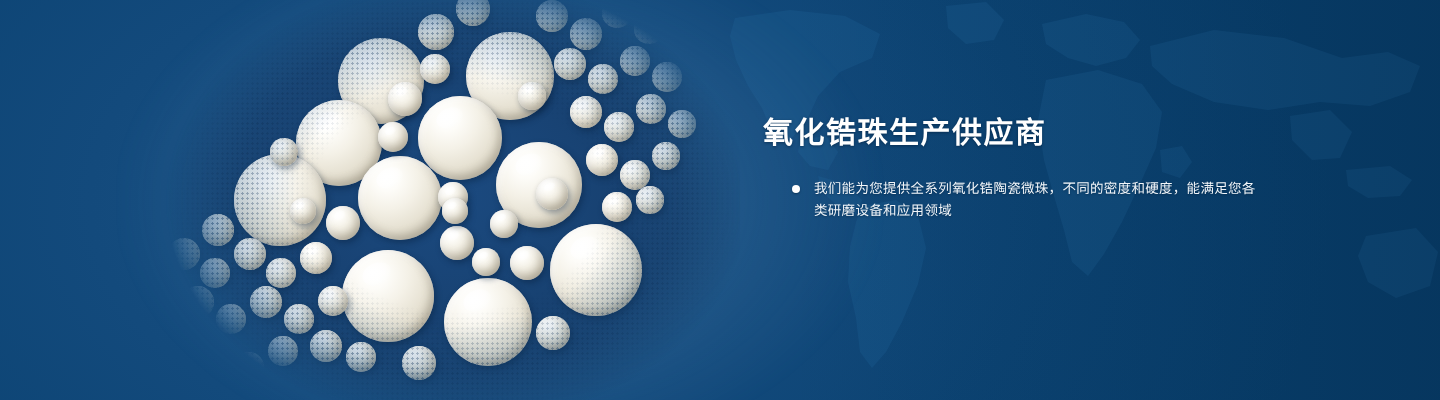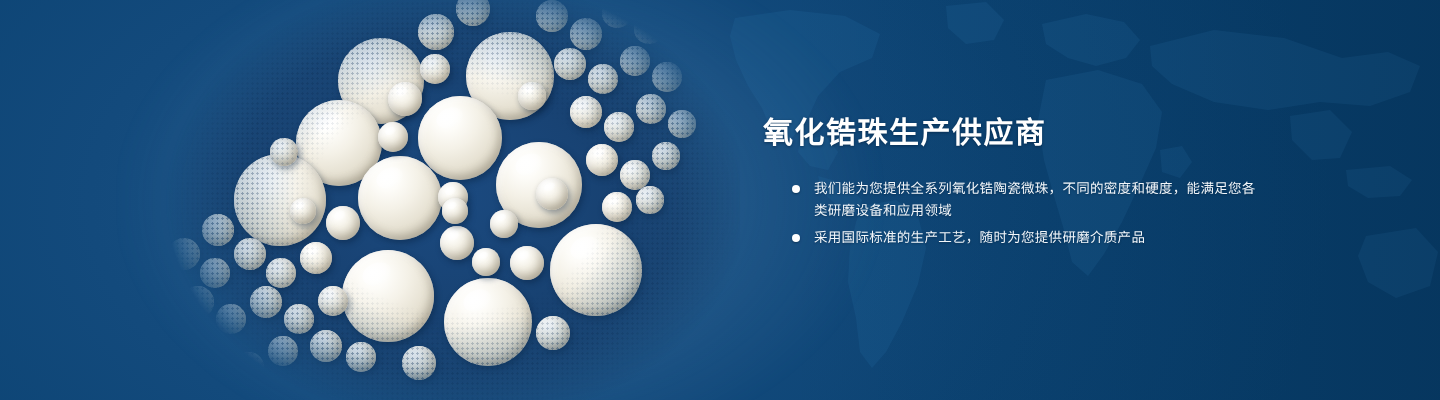--- a/index.html
+++ b/index.html
@@ -234,20 +234,16 @@
 
   <div class="content">
 
     <h1 class="headline">氧化锆珠生产供应商</h1>
 
     <ul class="bullets">
       <li class="bullet">
         <span class="dot"></span>
         <span>我们能为您提供全系列氧化锆陶瓷微珠，不同的密度和硬度，能满足您各类研磨设备和应用领域</span>
       </li>
-      <li class="bullet">
-        <span class="dot"></span>
-        <span>采用国际标准的生产工艺，随时为您提供研磨介质产品</span>
-      </li>
     </ul>
 
   </div>
 </div>
 
 </body></html>

